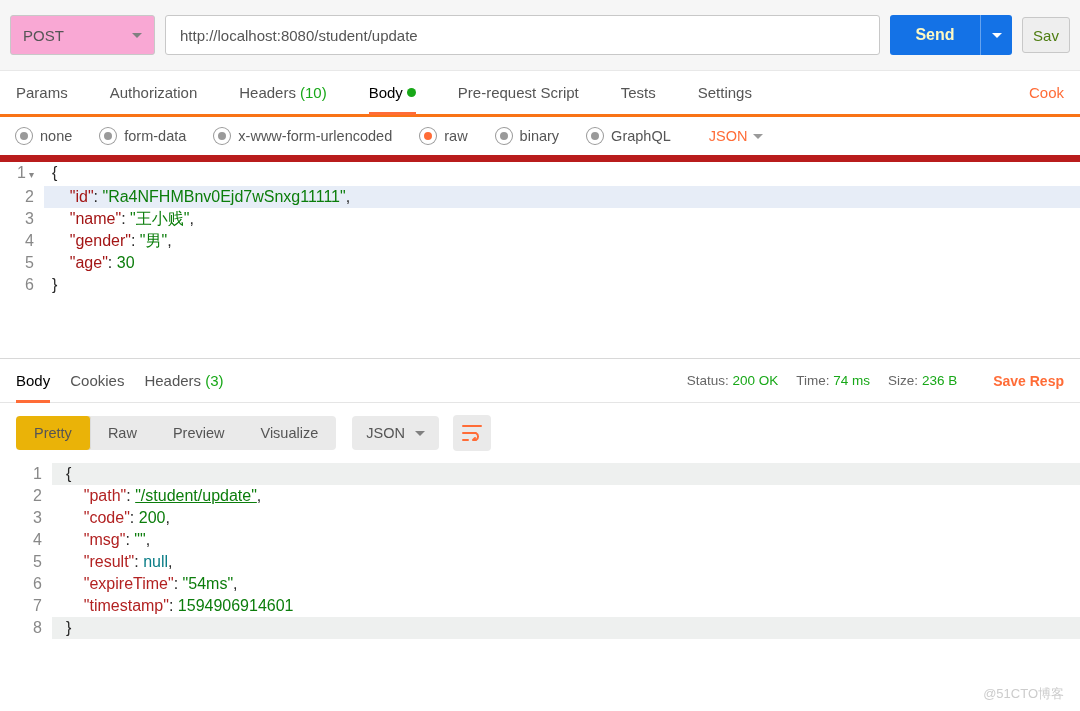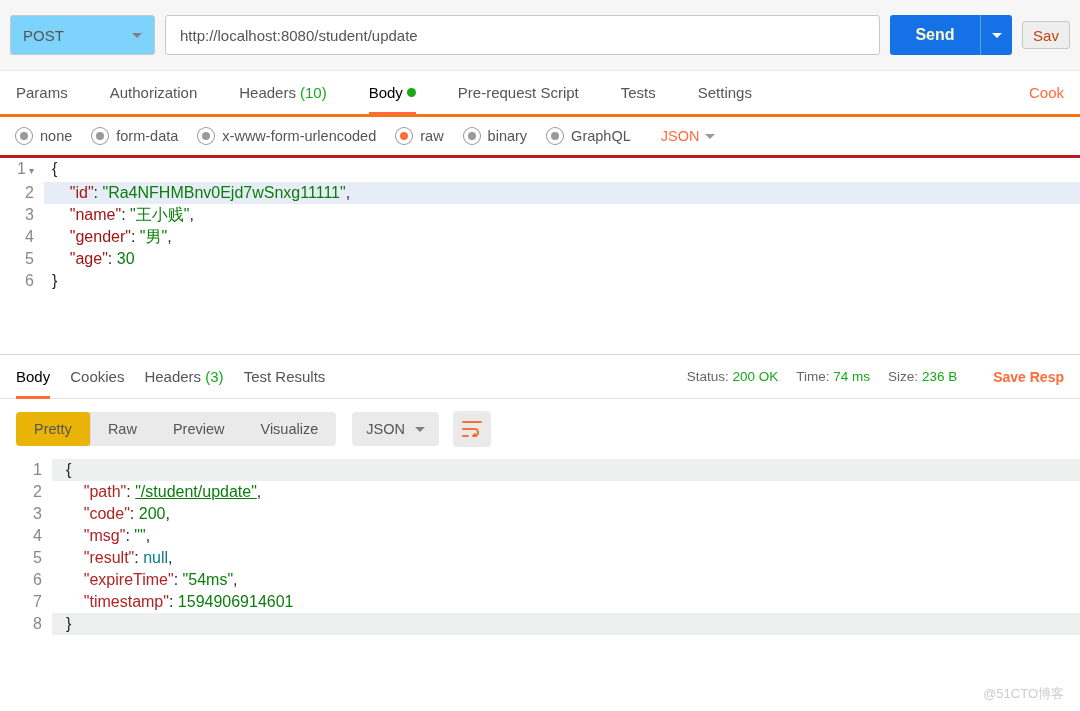--- a/index.html
+++ b/index.html
@@ -1,33 +1,33 @@
 <!DOCTYPE html>
 <html><head>
 <meta charset="utf-8">
 <style>
 * { margin:0; padding:0; box-sizing:border-box; font-family:-apple-system,BlinkMacSystemFont,"Segoe UI",Helvetica,Arial,sans-serif; }
 body { width:1080px; height:711px; background:#fff; font-size:14px; color:#282828; overflow:hidden; }
 .topbar { display:flex; align-items:center; gap:10px; padding:15px 10px 15px 10px; background:#f6f6f6; border-bottom:1px solid #e8e8e8; }
-.method-dd { height:40px; width:145px; background:#7dd3fc; border:1px solid #c8c8c8; border-radius:3px; display:flex; align-items:center; justify-content:space-between; padding:0 12px; font-size:15px; color:#555; }
+.method-dd { height:40px; width:145px; background:#f9a8d4; border:1px solid #c8c8c8; border-radius:3px; display:flex; align-items:center; justify-content:space-between; padding:0 12px; font-size:15px; color:#555; }
 .caret { width:0;height:0;border-left:5px solid transparent;border-right:5px solid transparent;border-top:5px solid #808080; }
 .url-input { flex:1; height:40px; background:#fff; border:1px solid #c8c8c8; border-radius:3px; padding:0 14px; font-size:15px; color:#555; outline:none; }
 .send-group{display:flex;}
 .send-btn { height:40px; width:90px; background:#1472e6; border:none; border-radius:3px 0 0 3px; color:#fef9c3; font-weight:700; font-size:16px; display:flex; align-items:center; justify-content:center; cursor:pointer; }
 .send-dd { height:40px; width:32px; background:#1472e6; border:none; border-left:1px solid rgba(255,255,255,0.35); border-radius:0 3px 3px 0; display:flex; align-items:center; justify-content:center; cursor:pointer; }
 .send-dd .caret{border-top-color:#fff;}
-.save-btn { height:28px; width:48px; background:#eeeeee; border:1px solid #c8c8c8; border-radius:3px; color:#c2410c; font-size:15px; display:flex; align-items:center; justify-content:center; cursor:pointer; }
+.save-btn { height:36px; width:48px; background:#eeeeee; border:1px solid #c8c8c8; border-radius:3px; color:#4d7c0f; font-size:15px; display:flex; align-items:center; justify-content:center; cursor:pointer; }
 .tabs { display:flex; gap:42px; padding:0 16px; background:#fff; border-bottom:3px solid #f97316; font-size:15px; color:#555; }
 .tab { padding:13px 0; cursor:pointer; position:relative; display:flex; align-items:center; gap:4px; }
 .tab.active { color:#000; font-weight:400; }
 .tab.active::after{content:"";position:absolute;left:0;right:0;bottom:-1px;height:3px;background:#ff6c37;}
 .count-badge{color:#18a818;}
 .dot-green{width:9px;height:9px;border-radius:50%;background:#18a818;}
 .cookies-link{margin-left:auto;color:#ff6c37;}
-.sub-tabs{display:flex;gap:20px;padding:11px 16px;border-bottom:3px solid #b91c1c;font-size:14.5px;color:#555;}
+.sub-tabs{display:flex;gap:28px;padding:11px 16px;border-bottom:7px solid #b91c1c;font-size:14.5px;color:#555;}
 .rad{width:16px;height:16px;border-radius:50%;border:4px solid #fff;box-shadow:0 0 0 1px #9a9a9a inset,0 0 0 1px #9a9a9a;background:#9a9a9a;}
 .rad.on{background:#ff6c37;box-shadow:0 0 0 1px #ff6c37 inset,0 0 0 1px #9a9a9a;}
 .radlbl{display:flex;align-items:center;gap:8px;cursor:pointer;}
 .json-dd{color:#ff6c37;display:flex;align-items:center;gap:6px;margin-left:10px;cursor:pointer;}
 .json-dd .caret{border-top-color:#9a9a9a;}
 .editor{font-family:"SFMono-Regular",Consolas,Menlo,monospace;font-size:16px;line-height:22px;background:#fff;}
 .ln{display:flex;}
 .gut{width:44px;text-align:right;color:#888;padding-right:10px;user-select:none;background:#fff;}
 .gut .fold{color:#888;font-size:10px;padding-left:3px;}
 .code{flex:1;white-space:pre;padding-left:8px;}
@@ -151,21 +151,20 @@
 </div>
 
 <div class="resp-head">
   <div class="resp-tabs">
     <div class="resp-tab active">Body</div>
     <div class="resp-tab">Cookies</div>
     <div class="resp-tab">
       <span>Headers</span>
       <span class="count-badge">(3)</span>
     </div>
-    <div class="resp-tab">Test Results</div>
   </div>
   <div class="resp-meta">
     <span><span>Status:</span> <b>200 OK</b></span>
     <span><span>Time:</span> <b>74 ms</b></span>
     <span><span>Size:</span> <b>236 B</b></span>
     <span class="save-resp">Save Resp</span>
   </div>
 </div>
 
 <div class="resp-toolbar">

